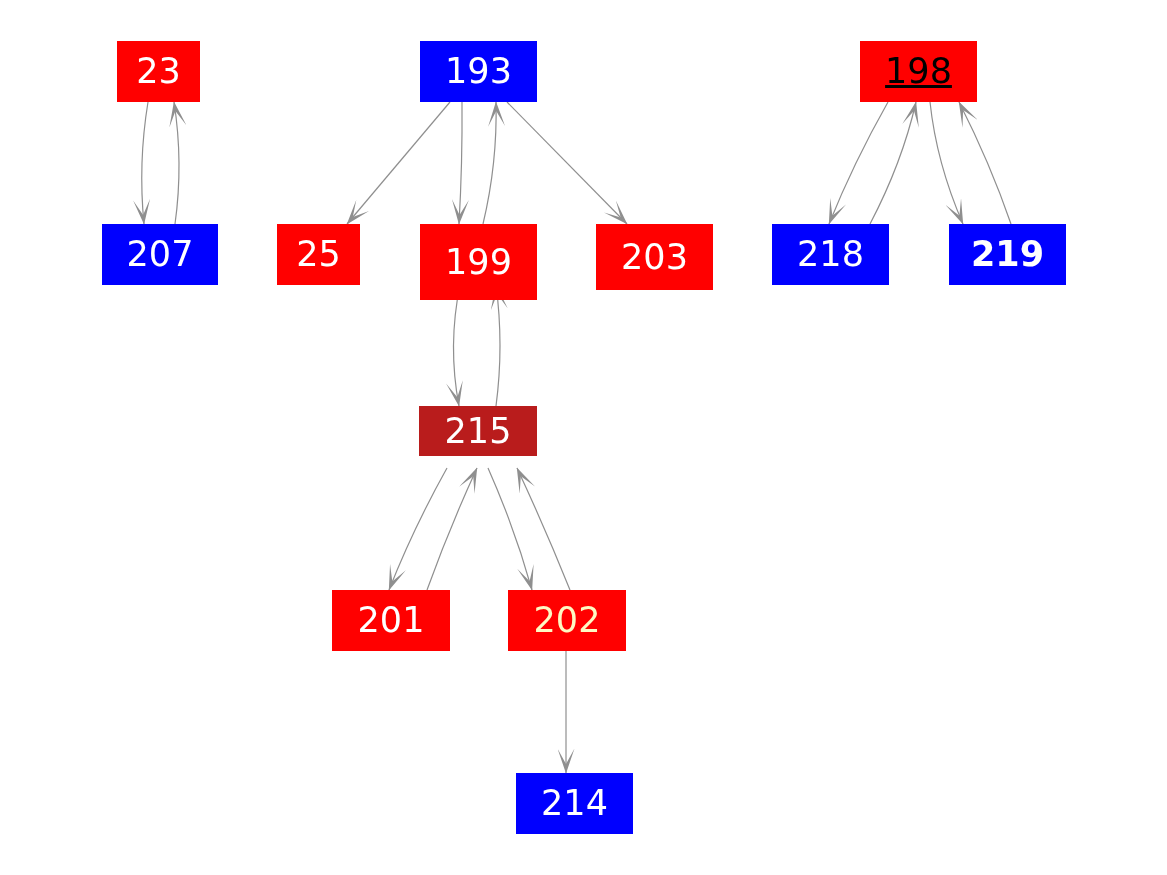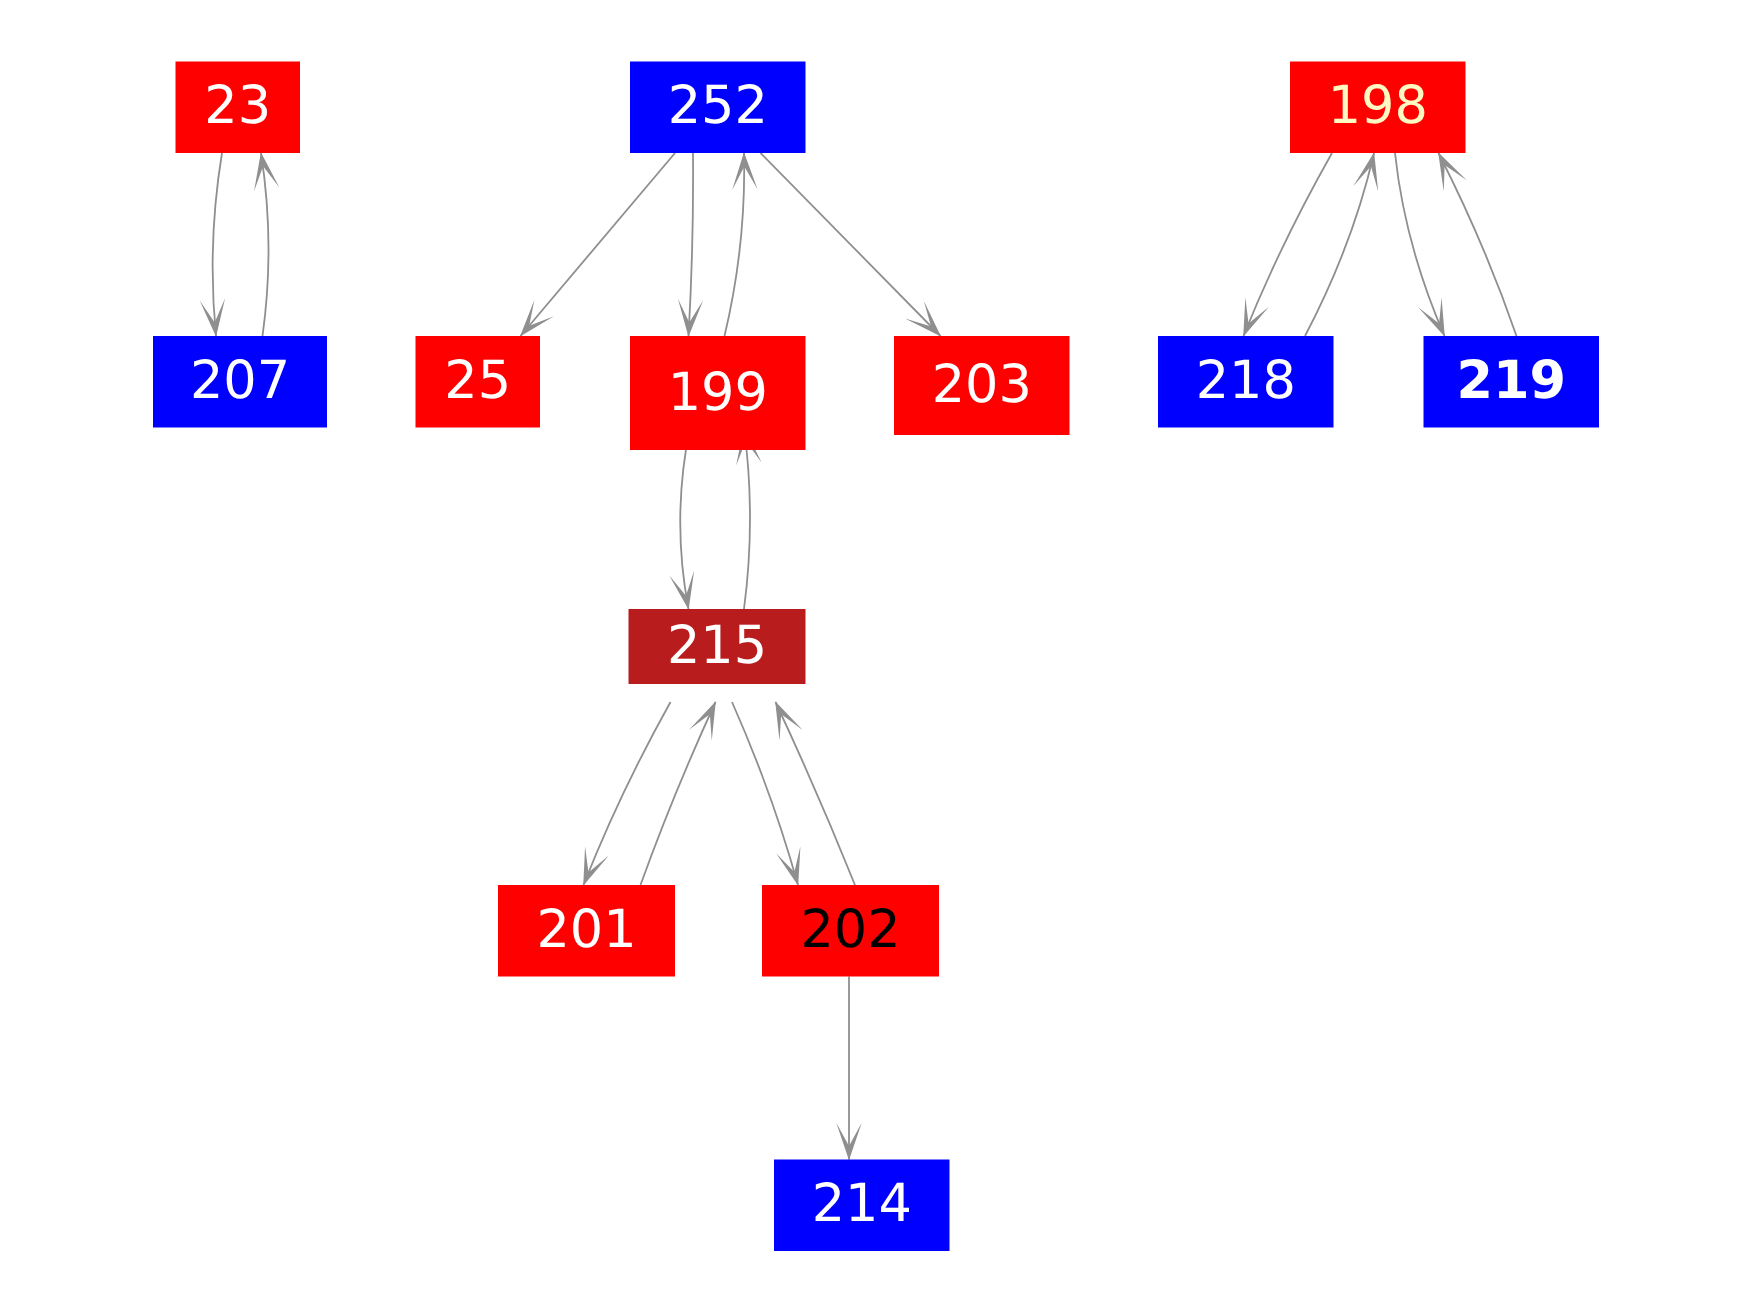--- a/index.html
+++ b/index.html
@@ -70,46 +70,46 @@
       </g>
   </svg>
   <div id="nodes">
       <div class="node" style="left: 117px; top: 41px; width: 83px; height: 61px; background: rgb(255, 0, 0);">
         <span class="node-label" style="color: rgb(255, 255, 255);">23</span>
       </div>
       <div class="node" style="left: 102px; top: 224px; width: 116px; height: 61px; background: rgb(0, 0, 255);">
         <span class="node-label" style="color: rgb(255, 255, 255);">207</span>
       </div>
       <div class="node" style="left: 420px; top: 41px; width: 117px; height: 61px; background: rgb(0, 0, 255);">
-        <span class="node-label" style="color: rgb(255, 255, 255);">252</span>
+        <span class="node-label" style="color: rgb(255, 255, 255);">193</span>
       </div>
       <div class="node" style="left: 277px; top: 224px; width: 83px; height: 61px; background: rgb(255, 0, 0);">
         <span class="node-label" style="color: rgb(255, 255, 255);">25</span>
       </div>
       <div class="node" style="left: 420px; top: 224px; width: 117px; height: 76px; background: rgb(255, 0, 0);">
         <span class="node-label" style="color: rgb(255, 255, 255);">199</span>
       </div>
       <div class="node" style="left: 596px; top: 224px; width: 117px; height: 66px; background: rgb(255, 0, 0);">
         <span class="node-label" style="color: rgb(255, 255, 255);">203</span>
       </div>
       <div class="node" style="left: 860px; top: 41px; width: 117px; height: 61px; background: rgb(255, 0, 0);">
-        <span class="node-label" style="color: #fef9c3;">198</span>
+        <span class="node-label" style="color: #000000; text-decoration: underline;">198</span>
       </div>
       <div class="node" style="left: 772px; top: 224px; width: 117px; height: 61px; background: rgb(0, 0, 255);">
         <span class="node-label" style="color: rgb(255, 255, 255);">218</span>
       </div>
       <div class="node" style="left: 949px; top: 224px; width: 117px; height: 61px; background: rgb(0, 0, 255); font-weight: bold;">
         <span class="node-label" style="color: rgb(255, 255, 255);">219</span>
       </div>
       <div class="node" style="left: 419px; top: 406px; width: 118px; height: 50px; background: #b91c1c;">
         <span class="node-label" style="color: rgb(255, 255, 255);">215</span>
       </div>
       <div class="node" style="left: 332px; top: 590px; width: 118px; height: 61px; background: rgb(255, 0, 0);">
         <span class="node-label" style="color: #ffffff;">201</span>
       </div>
       <div class="node" style="left: 508px; top: 590px; width: 118px; height: 61px; background: rgb(255, 0, 0);">
-        <span class="node-label" style="color: #000000;">202</span>
+        <span class="node-label" style="color: #fef9c3;">202</span>
       </div>
       <div class="node" style="left: 516px; top: 773px; width: 117px; height: 61px; background: rgb(0, 0, 255);">
         <span class="node-label" style="color: rgb(255, 255, 255);">214</span>
       </div>
     </div>
 </div>
 
 </body></html>

